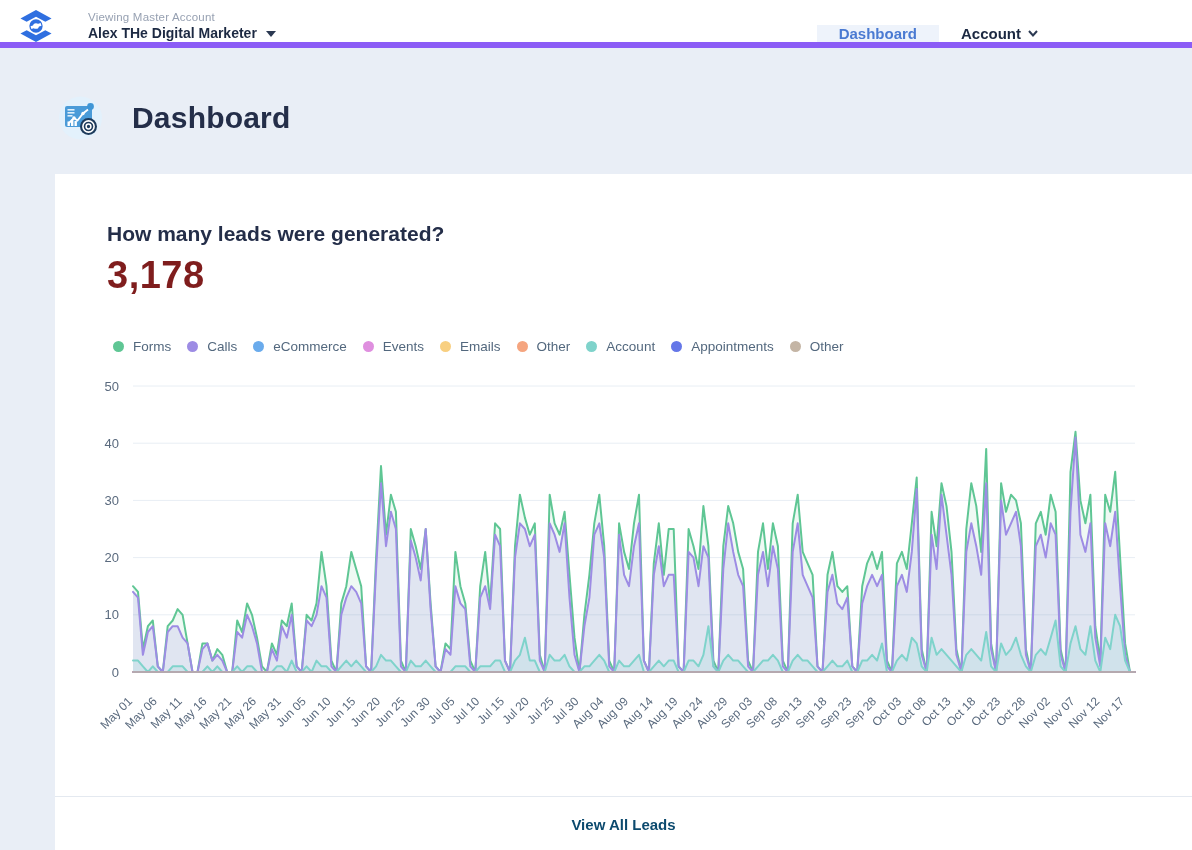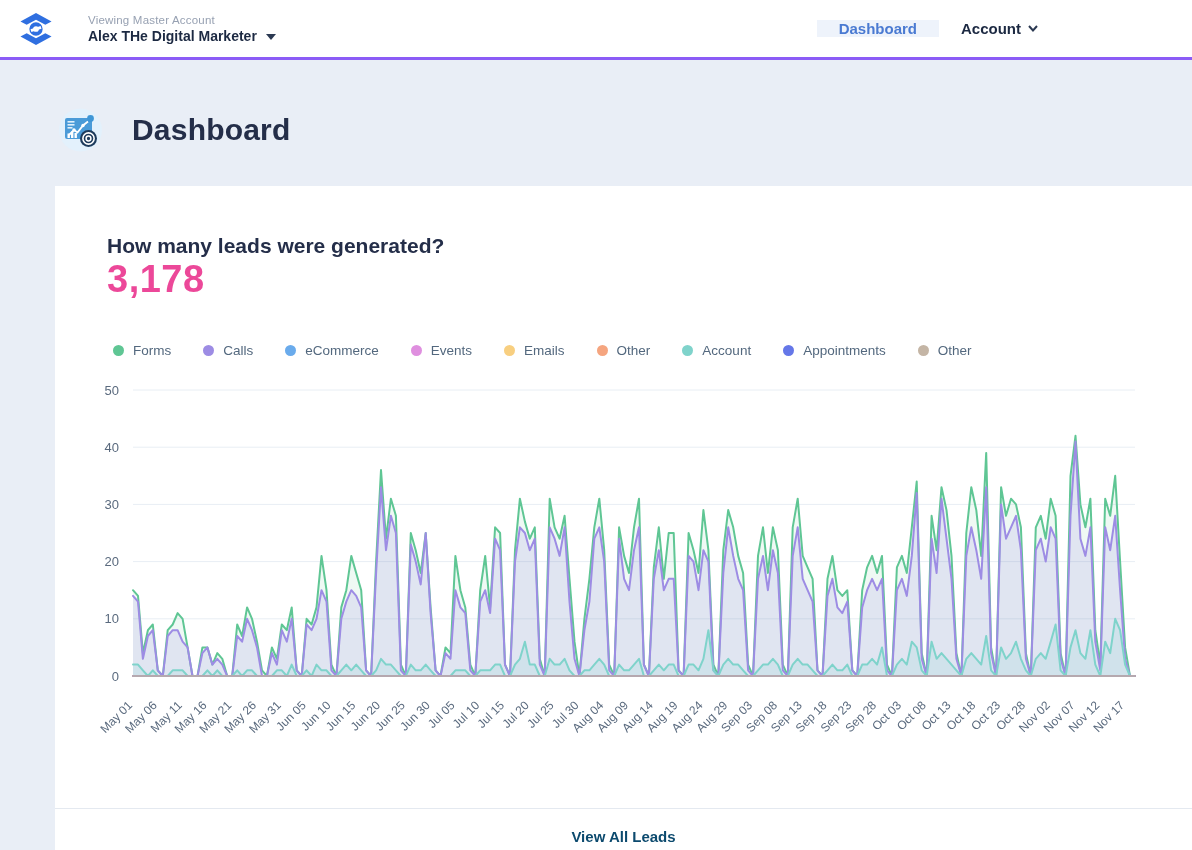--- a/index.html
+++ b/index.html
@@ -4,22 +4,22 @@
 <style>
   * { box-sizing: border-box; margin: 0; padding: 0; }
   html,body { width: 1192px; height: 850px; overflow: hidden; }
   body {
     font-family: "Liberation Sans", sans-serif;
     background: #e9eef6;
     color: #22304c;
   }
   
   .topnav {
-    height: 60px; background: #ffffff; border-bottom: 3px solid #8b5cf6;
-    display: flex; align-items: center; justify-content: space-between;
+    height: 48px; background: #ffffff; border-bottom: 6px solid #8b5cf6;
+    display: flex; align-items: flex-end; justify-content: space-between;
   }
   .nav-left { display: flex; align-items: center; }
   .logo-wrap { margin-left: 18px; width: 40px; display:flex; align-items:center; }
   .account { margin-left: 30px; display: flex; flex-direction: column; justify-content: center; }
   .account-viewing { font-size: 11.5px; color: #97a1b2; letter-spacing: .2px; }
   .account-row { display: flex; align-items: center; gap: 9px; cursor: pointer; margin-top: 2px;}
   .account-name { font-size: 14px; font-weight: 700; color: #1c2942; }
   .caret { width: 0; height: 0; border-left: 5px solid transparent; border-right: 5px solid transparent; border-top: 6px solid #2b3952; margin-top: 2px;}
   .nav-tabs { display: flex; align-items: stretch; margin-right: 132px; }
   .nav-tab {
@@ -33,22 +33,22 @@
   .page-header { display: flex; align-items: center; margin: 46px 0 0 57px; }
   .page-icon { width: 47px; height: 47px; }
   .page-title { margin-left: 28px; font-size: 30px; font-weight: 700; color: #242e49; letter-spacing: .2px; }
   
   .card {
     margin: 33px 0 0 55px; width: 1137px; height: 677px;
     background: #ffffff; position: relative;
   }
   .card-inner { padding: 48px 0 0 52px; }
   .card-question { font-size: 21px; font-weight: 700; color: #242e49; }
-  .card-total { font-size: 38px; font-weight: 700; color: #ec4899; letter-spacing: .5px;}
-  .legend { display: flex; align-items: center; margin: 42px 0 0 58px; gap: 32px; }
+  .card-total { font-size: 38px; font-weight: 700; color: #7f1d1d; margin-top: 8px; letter-spacing: .5px;}
+  .legend { display: flex; align-items: center; margin: 42px 0 0 58px; gap: 16px; }
   .legend-item { display: flex; align-items: center; gap: 9px; cursor: pointer; }
   .legend-dot { width: 11px; height: 11px; border-radius: 50%; }
   .legend-label { font-size: 13.5px; color: #53687e; }
   .chart-wrap { margin-top: 18px; }
   .chart-wrap svg { display: block; }
   .axis-text { font-size: 13px; fill: #5a6a7e; }
   .tick-text { font-size: 12px; fill: #5a6a7e; }
   .card-footer {
     position: absolute; left: 0; right: 0; bottom: 0; height: 55px;
     border-top: 1px solid #e4e9f0; display: flex; align-items: center; justify-content: center;

